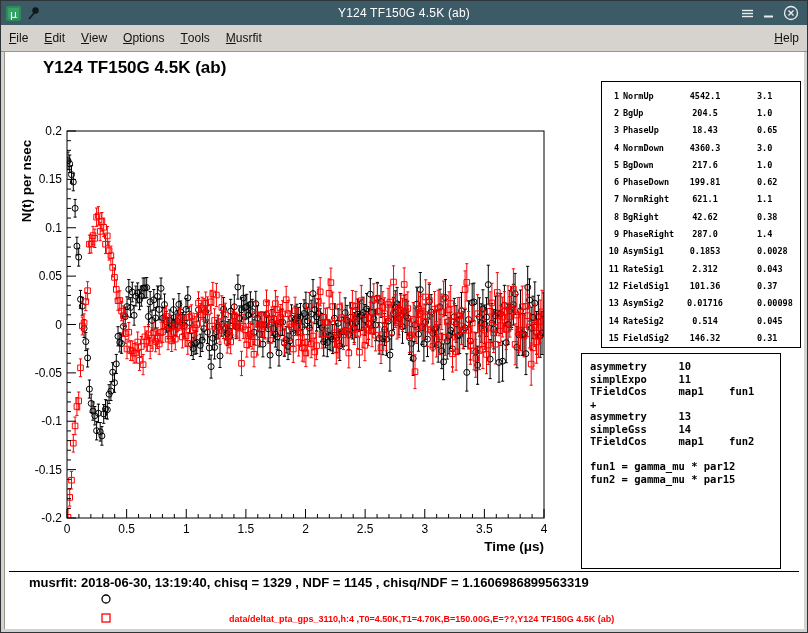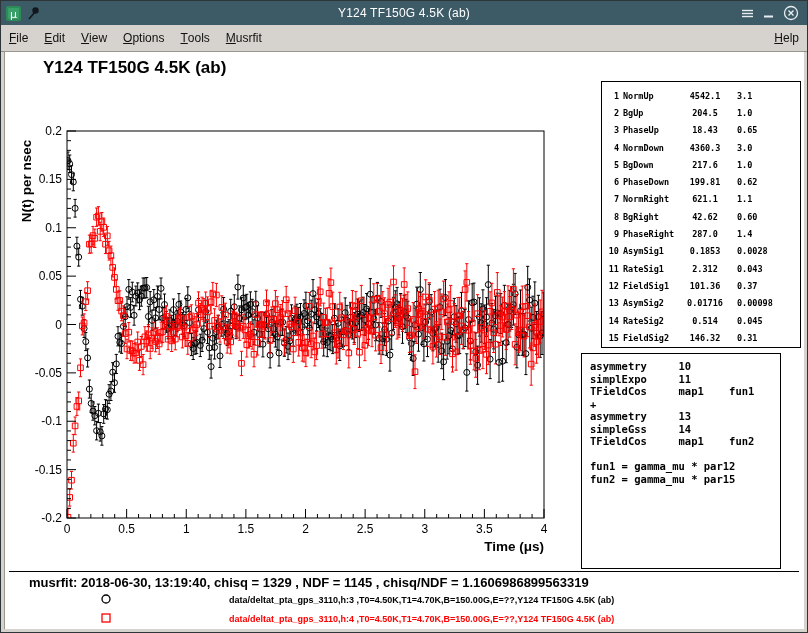--- a/index.html
+++ b/index.html
@@ -14,21 +14,21 @@
   .menu-item .u{text-decoration:underline;}
   .menu-spacer{flex:1;}
   .content{position:absolute;left:3px;right:3px;top:50px;bottom:3px;background:#fff;box-shadow:inset 1px 1px 0 #9a978f;}
   #plot-svg{position:absolute;left:0;top:0;}
   .plot-title{position:absolute;left:39px;top:7px;font-size:17px;font-weight:bold;color:#000;white-space:nowrap;}
   .pbox{position:absolute;border:1px solid #000;box-sizing:border-box;background:#fff;}
   #param-box{left:597px;top:30px;width:200px;height:267px;padding-top:5px;}
   .prow{display:grid;grid-template-columns:13px 58px 40px 1fr;column-gap:4px;padding-left:4px;height:17.3px;align-items:center;font-family:"DejaVu Sans Mono","Liberation Mono",monospace;font-size:8.5px;font-weight:bold;color:#000;}
   .p-no{text-align:right;}
   .p-value{text-align:center;}
-  .p-error{padding-left:8px;}
+  .p-error{padding-left:8px;margin-left:20px;}
   #theory-box{left:577px;top:302px;width:200px;height:216px;padding:6px 0 12px 8px;}
   .tline{font-family:"DejaVu Sans Mono","Liberation Mono",monospace;font-size:10.5px;font-weight:bold;line-height:12.5px;min-height:12.5px;white-space:pre;color:#000;}
   .bottom-sep{position:absolute;left:5px;right:5px;top:520px;border-top:1px solid #000;}
   .status-line{position:absolute;left:25px;top:524px;font-size:13px;font-weight:bold;color:#000;white-space:nowrap;}
   .legend-row{position:absolute;left:0;right:0;height:19px;}
   .legend-marker{position:absolute;left:95px;top:1px;}
   .legend-label{position:absolute;left:225px;top:4px;font-size:9px;font-weight:bold;white-space:nowrap;}
 </style>
 </head>
 <body>
@@ -256,21 +256,21 @@
         <div class="prow">
           <span class="p-no">7</span>
           <span class="p-name">NormRight</span>
           <span class="p-value">621.1</span>
           <span class="p-error">1.1</span>
         </div>
         <div class="prow">
           <span class="p-no">8</span>
           <span class="p-name">BgRight</span>
           <span class="p-value">42.62</span>
-          <span class="p-error">0.60</span>
+          <span class="p-error">0.38</span>
         </div>
         <div class="prow">
           <span class="p-no">9</span>
           <span class="p-name">PhaseRight</span>
           <span class="p-value">287.0</span>
           <span class="p-error">1.4</span>
         </div>
         <div class="prow">
           <span class="p-no">10</span>
           <span class="p-name">AsymSig1</span>
@@ -321,21 +321,20 @@
         <div class="tline">fun2 = gamma_mu * par15</div>
       </div>
 
     <div class="bottom-sep"></div>
     <div class="status-line">musrfit: 2018-06-30, 13:19:40, chisq = 1329 , NDF = 1145 , chisq/NDF = 1.1606986899563319</div>
     <div id="legend">
         <div class="legend-row" style="top: 540px;">
           <span class="legend-marker"><svg width="14" height="14">
               <circle cx="7" cy="7" r="4" fill="none" stroke="#000000" stroke-width="1.3"></circle>
             </svg></span>
-          <span class="legend-label" style="color: rgb(0, 0, 0);">data/deltat_pta_gps_3110,h:3 ,T0=4.50K,T1=4.70K,B=150.00G,E=??,Y124 TF150G 4.5K (ab)</span>
         </div>
         <div class="legend-row" style="top: 559px;">
           <span class="legend-marker"><svg width="14" height="14">
               <rect x="3" y="3" width="8" height="8" fill="none" stroke="#ff0000" stroke-width="1.3"></rect>
             </svg></span>
           <span class="legend-label" style="color: rgb(255, 0, 0);">data/deltat_pta_gps_3110,h:4 ,T0=4.50K,T1=4.70K,B=150.00G,E=??,Y124 TF150G 4.5K (ab)</span>
         </div>
       </div>
   </div>
 

